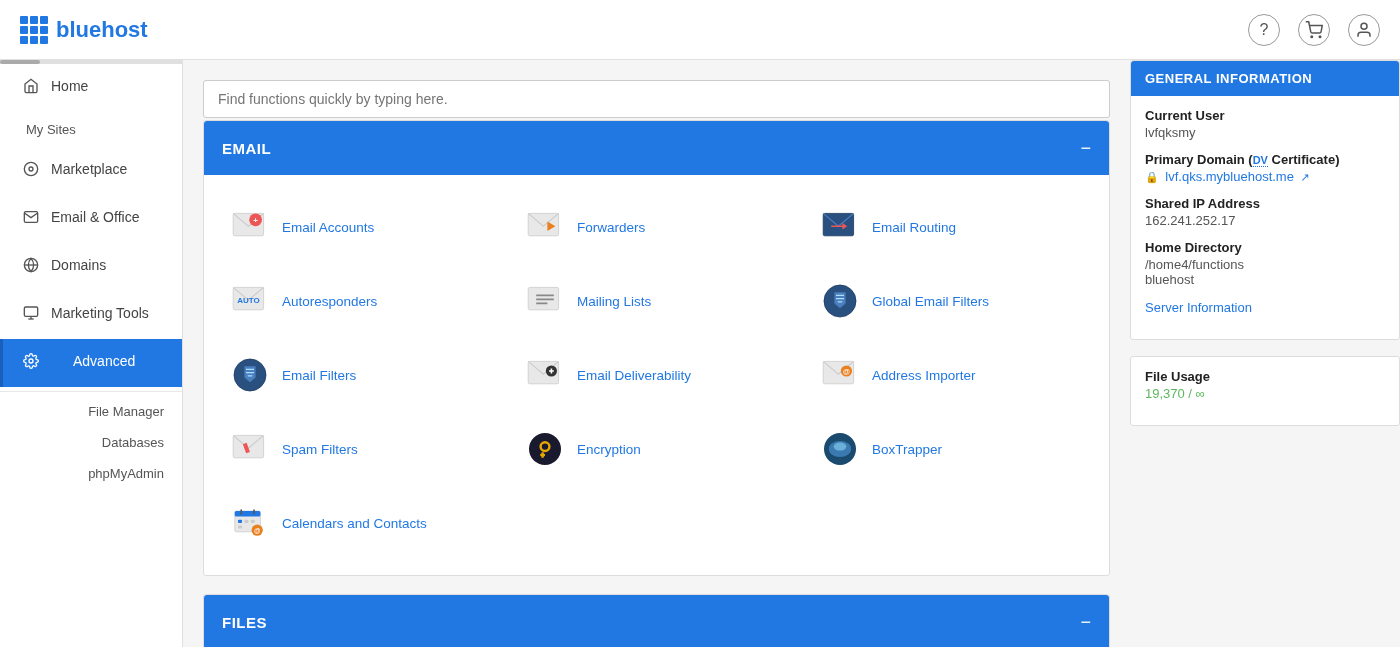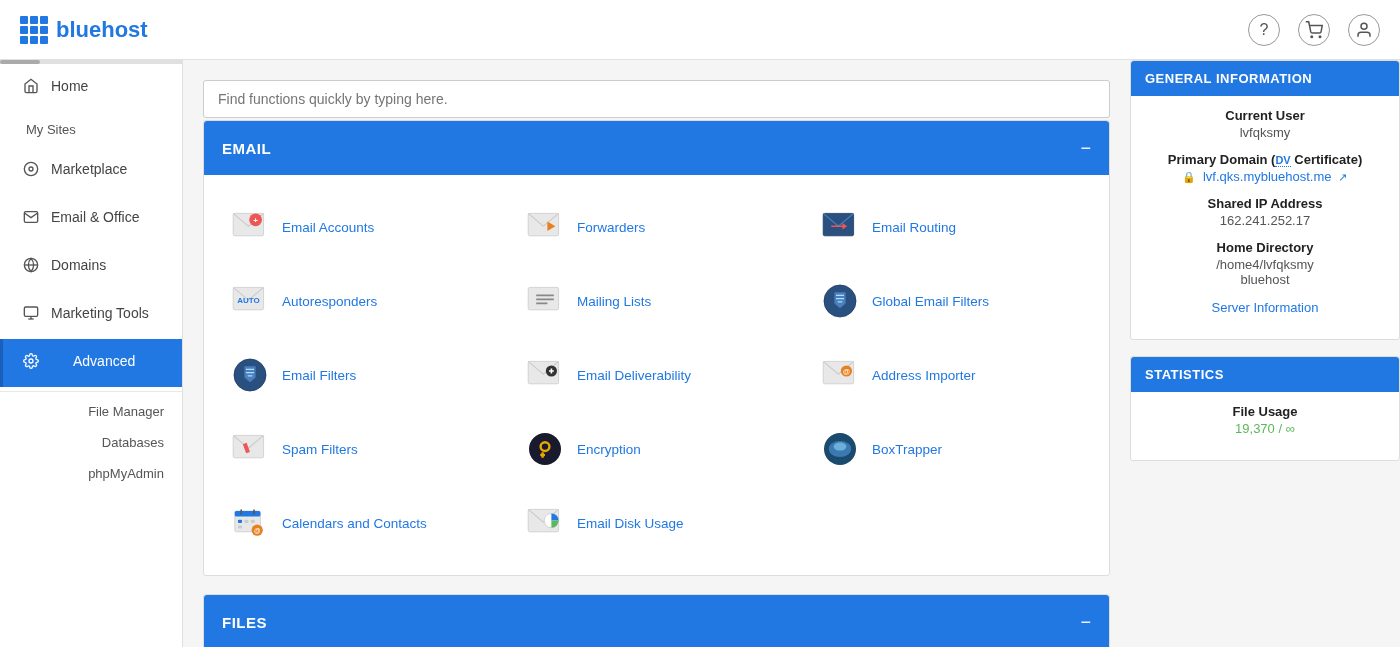--- a/index.html
+++ b/index.html
@@ -205,21 +205,20 @@
       background: #2178e3;
       color: #fff;
       padding: 10px 14px;
       font-size: 13px;
       font-weight: bold;
       letter-spacing: 0.5px;
       border-radius: 3px 3px 0 0;
     }
     .info-card-body {
       padding: 12px 14px;
-      text-align: center;
     }
     .info-row {
       margin-bottom: 12px;
     }
     .info-row-label {
       font-weight: bold;
       font-size: 13px;
       color: #222;
       margin-bottom: 2px;
     }
@@ -535,32 +534,20 @@
               <rect x="18" y="21" width="5" height="4" rx="1" fill="#ccc"></rect>
               <rect x="26" y="21" width="5" height="4" rx="1" fill="#ccc"></rect>
               <rect x="10" y="28" width="5" height="4" rx="1" fill="#ccc"></rect>
               <circle cx="34" cy="34" r="7" fill="#e88020"></circle>
               <text x="34" y="37.5" text-anchor="middle" font-size="8" fill="white">@</text>
             </svg>
           </div>
           <span class="item-label">Calendars and Contacts</span>
         </div>
 
-        <div class="section-item">
-          <div class="item-icon">
-            <svg class="svg-icon" viewBox="0 0 50 50">
-              <rect x="4" y="8" width="38" height="28" rx="2" fill="#e8e8e8" stroke="#ccc" stroke-width="1"></rect>
-              <polyline points="4,8 23,24 42,8" fill="none" stroke="#ccc" stroke-width="1.5"></polyline>
-              <circle cx="33" cy="22" r="9" fill="#fff" stroke="#ccc" stroke-width="1"></circle>
-              <path d="M33,22 L33,13 A9,9 0 0,1 42,22 Z" fill="#2178e3"></path>
-              <path d="M33,22 L42,22 A9,9 0 0,1 33,31 Z" fill="#5cb85c"></path>
-            </svg>
-          </div>
-          <span class="item-label">Email Disk Usage</span>
-        </div>
 
       </div>
     </div>
 
     
     <div class="section">
       <div class="section-header">
         <span>FILES</span>
         <button class="collapse-btn">−</button>
       </div>
@@ -601,33 +588,32 @@
           </div>
         </div>
 
         <div class="info-row">
           <div class="info-row-label">Shared IP Address</div>
           <div class="info-row-value">162.241.252.17</div>
         </div>
 
         <div class="info-row">
           <div class="info-row-label">Home Directory</div>
-          <div class="info-row-value">/home4/lvfqksmy</div>
+          <div class="info-row-value">/home4/functions</div>
           <div class="info-row-value">bluehost</div>
         </div>
 
         <div class="info-row">
           <a class="server-info-link">Server Information</a>
         </div>
 
       </div>
     </div>
 
     <div class="info-card">
-      <div class="info-card-header">STATISTICS</div>
       <div class="info-card-body">
 
 
         <div class="info-row">
           <div class="stat-label">File Usage</div>
           <div class="stat-green">19,370 / ∞</div>
         </div>
 
       </div>
     </div>

